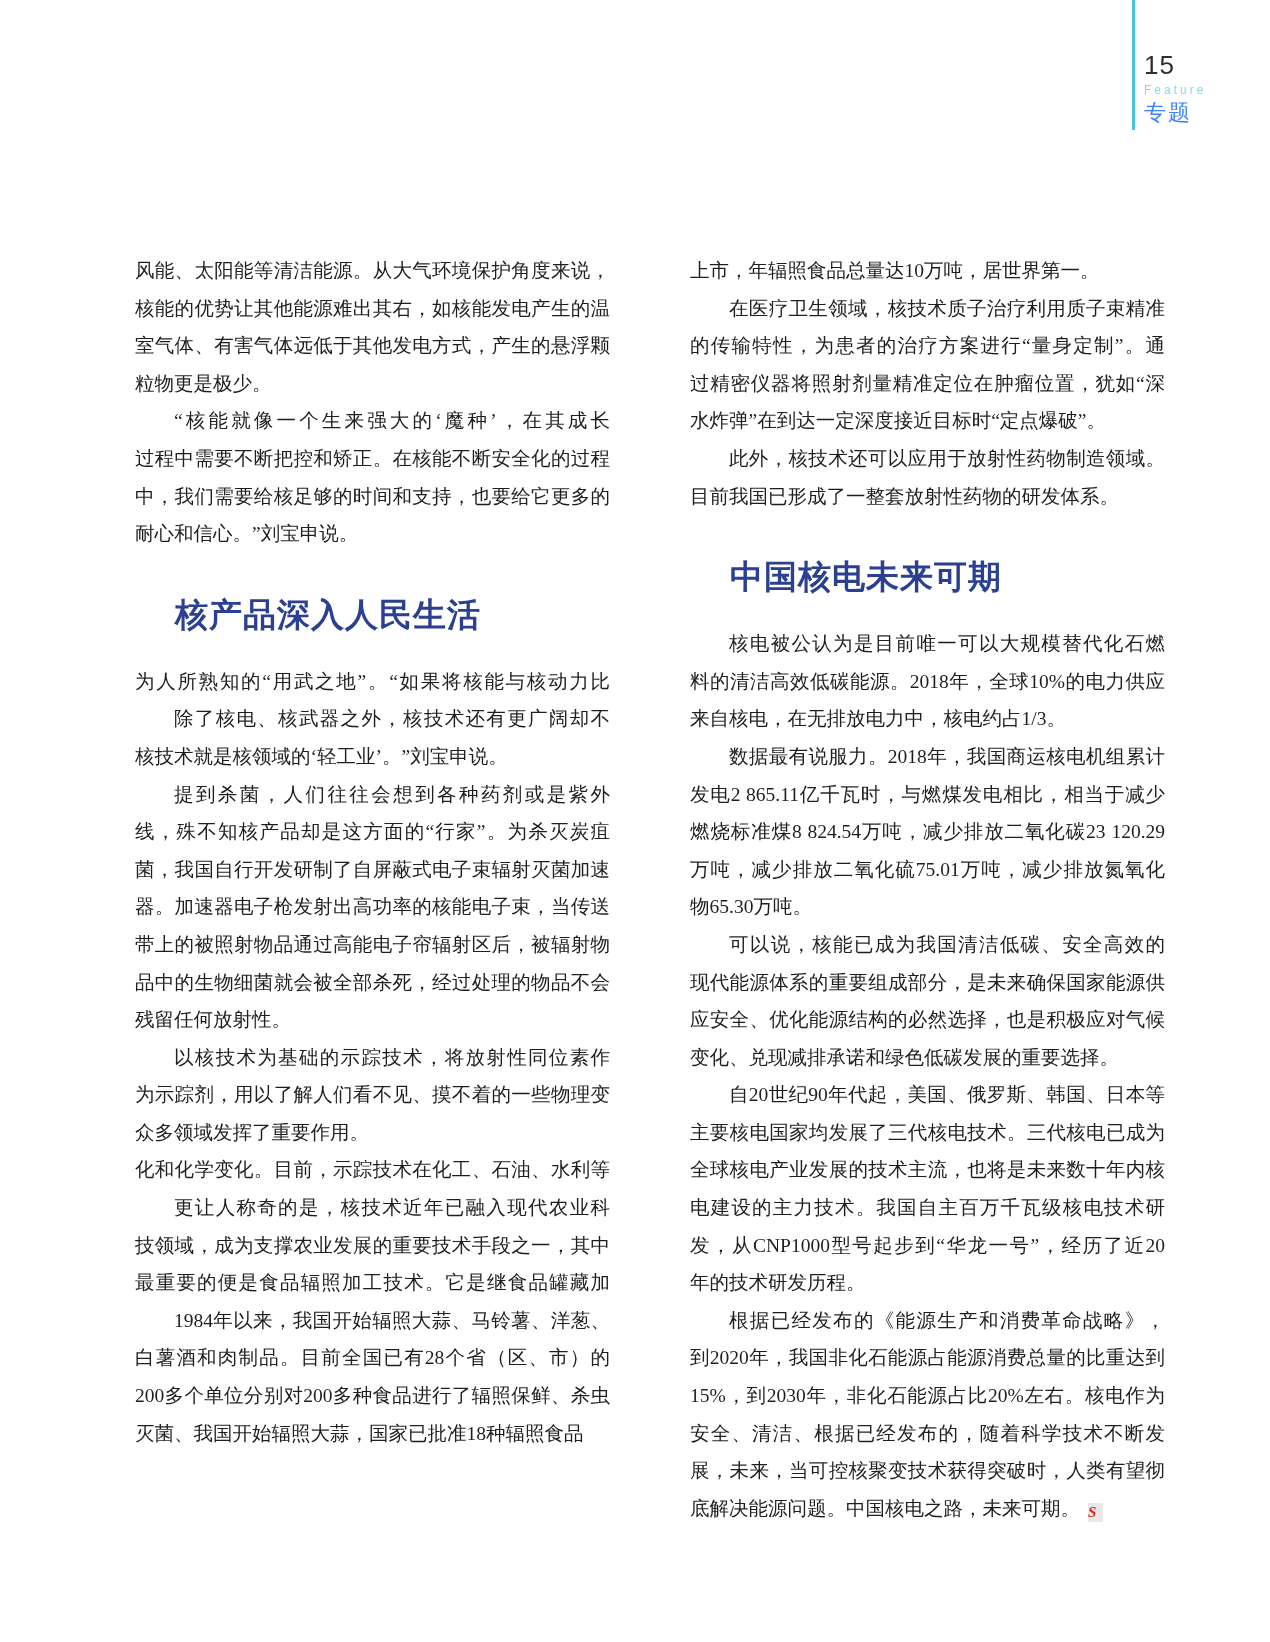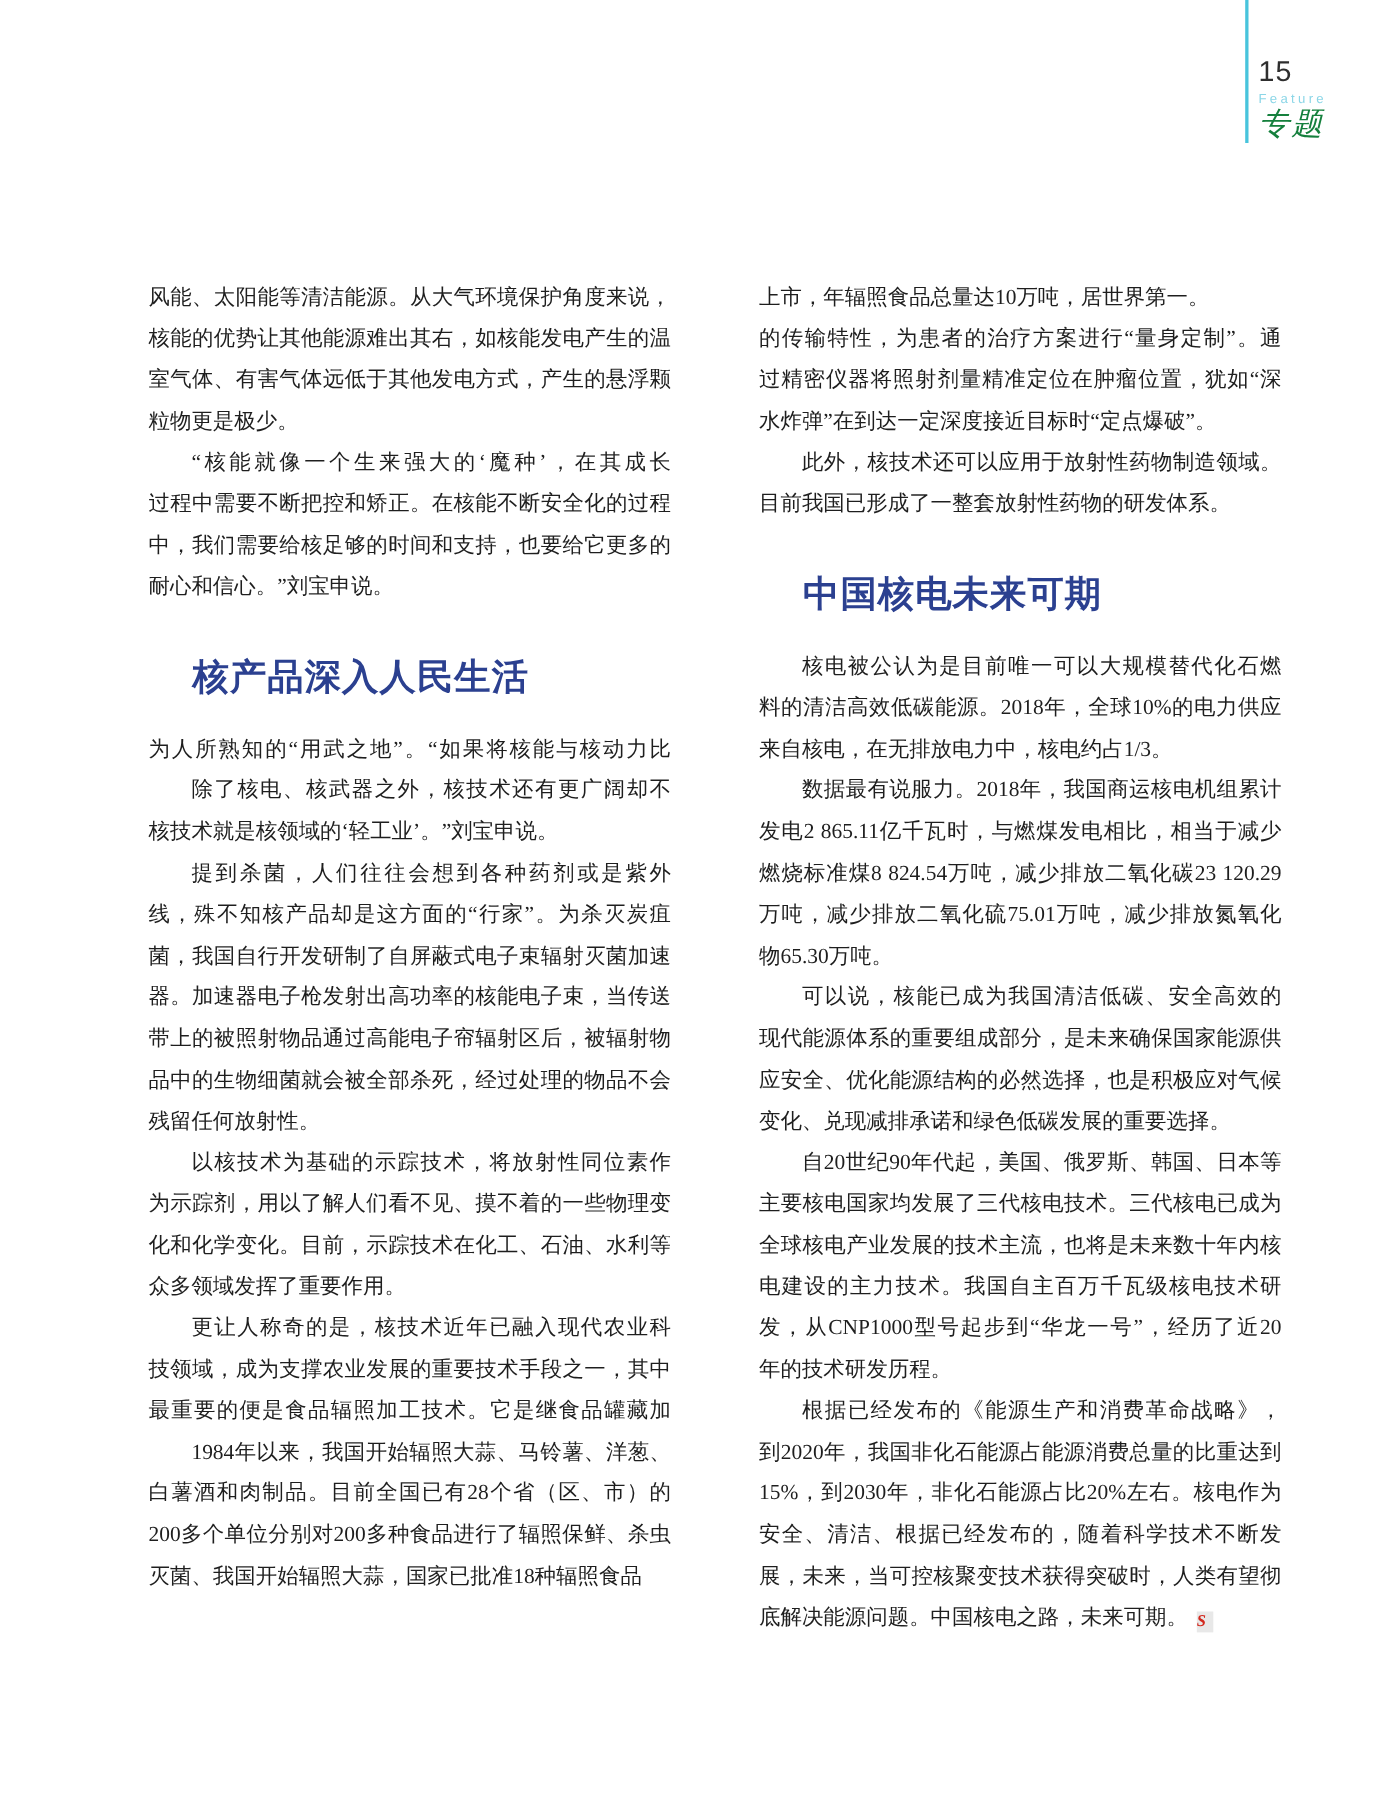--- a/index.html
+++ b/index.html
@@ -17,21 +17,21 @@
   .page-num {
     font-family:"Liberation Sans","DejaVu Sans",sans-serif;
     font-size:26px; line-height:30px; color:#2e2e2e; letter-spacing:1px; font-weight:400;
   }
   .section-en {
     font-family:"Liberation Sans","DejaVu Sans",sans-serif;
     font-size:12px; line-height:20px; color:#8bd6e7; letter-spacing:3px; font-weight:400;
   }
   .section-zh {
     font-family:"Liberation Sans","DejaVu Sans",sans-serif;
-    font-size:28px; line-height:26px; color:#15803d; letter-spacing:2px; font-weight:400;font-style:italic;
+    font-size:22px; line-height:26px; color:#3b82f6; letter-spacing:2px; font-weight:400;
   }
 
   
   .columns { position:absolute; left:135px; top:252px; display:flex; gap:80px; }
   .column { width:475px; }
   .para { margin:0; }
   .line {
     font-size:19.5px; line-height:37.6px; color:#1e1e1e;
     text-align:justify; text-align-last:justify;
   }
@@ -92,40 +92,41 @@
           <div class="line">线，殊不知核产品却是这方面的“行家”。为杀灭炭疽</div>
           <div class="line">菌，我国自行开发研制了自屏蔽式电子束辐射灭菌加速</div>
           <div class="line">器。加速器电子枪发射出高功率的核能电子束，当传送</div>
           <div class="line">带上的被照射物品通过高能电子帘辐射区后，被辐射物</div>
           <div class="line">品中的生物细菌就会被全部杀死，经过处理的物品不会</div>
           <div class="line last">残留任何放射性。</div>
         </div>
         <div class="para">
           <div class="line first-indent">以核技术为基础的示踪技术，将放射性同位素作</div>
           <div class="line">为示踪剂，用以了解人们看不见、摸不着的一些物理变</div>
+          <div class="line last">众多领域发挥了重要作用。</div>
           <div class="line">化和化学变化。目前，示踪技术在化工、石油、水利等</div>
-          <div class="line last">众多领域发挥了重要作用。</div>
         </div>
         <div class="para">
           <div class="line first-indent">更让人称奇的是，核技术近年已融入现代农业科</div>
           <div class="line">技领域，成为支撑农业发展的重要技术手段之一，其中</div>
           <div class="line">最重要的便是食品辐照加工技术。它是继食品罐藏加</div>
         </div>
         <div class="para">
           <div class="line first-indent">1984年以来，我国开始辐照大蒜、马铃薯、洋葱、</div>
           <div class="line">白薯酒和肉制品。目前全国已有28个省（区、市）的</div>
           <div class="line">200多个单位分别对200多种食品进行了辐照保鲜、杀虫</div>
           <div class="line last">灭菌、我国开始辐照大蒜，国家已批准18种辐照食品</div>
         </div>
       </div>
     <div class="column" id="col-right">
         <div class="para">
           <div class="line last">上市，年辐照食品总量达10万吨，居世界第一。</div>
         </div>
         <div class="para">
+          <div class="line first-indent">在医疗卫生领域，核技术质子治疗利用质子束精准</div>
           <div class="line">的传输特性，为患者的治疗方案进行“量身定制”。通</div>
           <div class="line">过精密仪器将照射剂量精准定位在肿瘤位置，犹如“深</div>
           <div class="line last">水炸弹”在到达一定深度接近目标时“定点爆破”。</div>
         </div>
         <div class="para">
           <div class="line first-indent">此外，核技术还可以应用于放射性药物制造领域。</div>
           <div class="line last">目前我国已形成了一整套放射性药物的研发体系。</div>
         </div>
         <h2 class="sec-heading">中国核电未来可期</h2>
         <div class="para">

